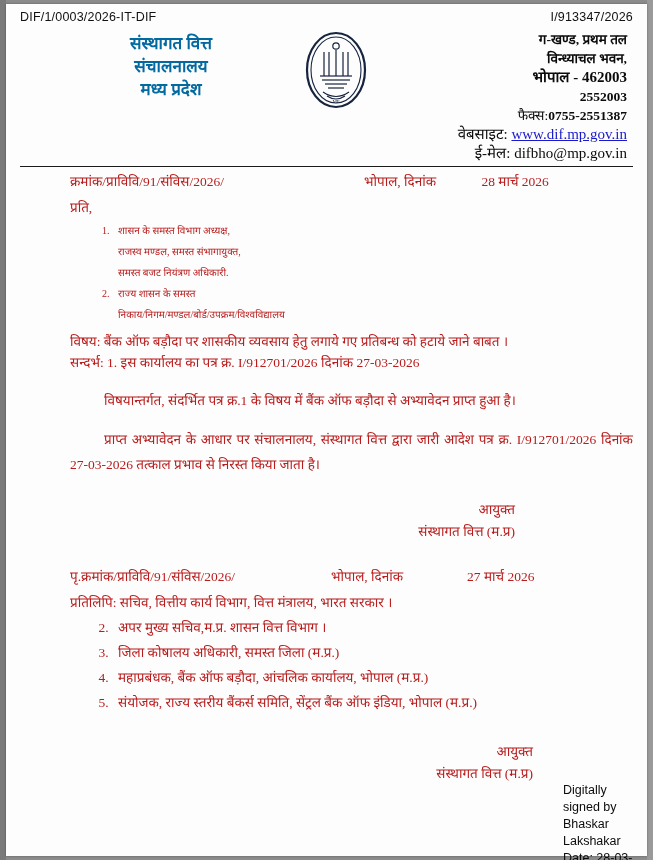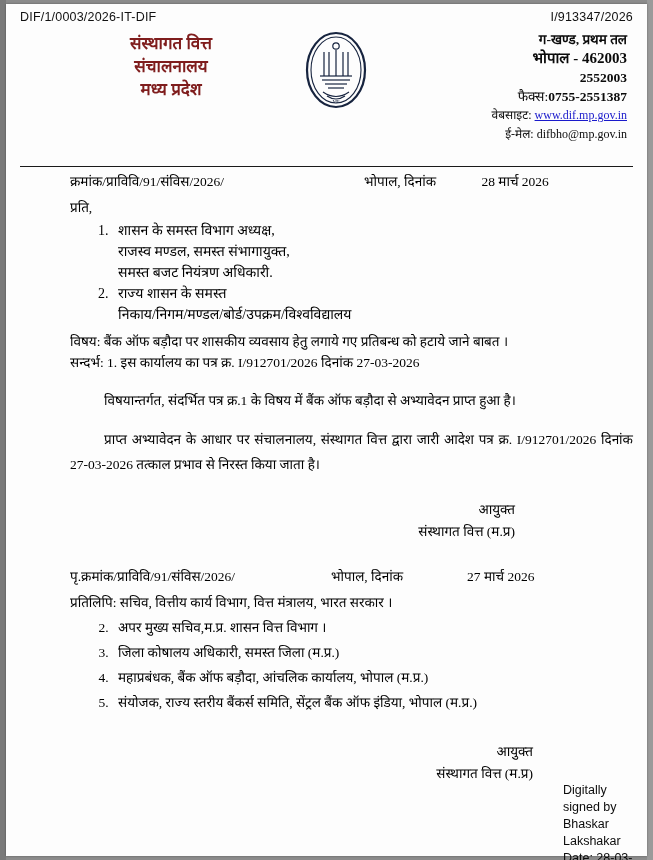--- a/index.html
+++ b/index.html
@@ -74,77 +74,77 @@
   }
   .hdr-left {
     position: absolute;
     left: 46px;
     top: 2px;
     width: 210px;
     text-align: center;
     font-weight: bold;
     font-size: 17px;
     line-height: 23px;
-    color: #7f1d1d;
+    color: #0369a1;
   }
   .hdr-seal {
     position: absolute;
     left: 281px;
     top: 0px;
     width: 70px;
     height: 80px;
   }
   .hdr-right {
     position: absolute;
     right: 6px;
     top: 0px;
     width: 250px;
     text-align: right;
     font-size: 13.5px;
     line-height: 19px;
     color: #0b0b0b;
   }
   .hdr-right .b { font-weight: bold; }
   .hdr-right .big { font-size: 15px; font-weight: bold; }
-  .hdr-right .small { font-size: 12px; }
+  .hdr-right .small { font-size: 15px; }
   .hdr-right .small a { color: #1a1acb; }
 
   .rule {
     position: absolute;
     left: 14px;
     right: 14px;
     top: 162px;
     border-top: 1.4px solid #1a1a1a;
   }
 
   
   .body {
     position: absolute;
     left: 14px;
     right: 14px;
     top: 168px;
     font-size: 13.5px;
-    color: #000000;
+    color: #b91c1c;
     line-height: 20px;
   }
   .row-between {
     display: flex;
     justify-content: flex-start;
     align-items: baseline;
   }
   .krmank { width: 280px; padding-left: 50px; }
   .place-date { margin-left: 14px; }
   .place-date .dt { margin-left: 42px; }
 
   .prati { margin-top: 6px; padding-left: 50px; }
 
   ol.addr {
     margin: 2px 0 0 0;
     padding-left: 92px;
-    font-size: 14px;
+    font-size: 10px;
     line-height: 21px;
   }
   ol.addr > li { margin-bottom: 0px; padding-left: 6px; }
   ol.addr > li .sub { display: block; }
 
   .subject, .reference {
     margin-top: 7px;
     padding-left: 50px;
   }
   .refline { padding-left: 50px; line-height: 22px; }
@@ -237,20 +237,21 @@
             <circle cx="35" cy="16" r="3.2"></circle>
             <path d="M22 62 q13 9 26 0"></path>
             <path d="M26 66 q9 6 18 0"></path>
           </g>
           <text x="35" y="73" font-size="5" text-anchor="middle" fill="#17243f" font-family="Liberation Serif, serif">MP</text>
         </svg>
       </div>
 
       <div class="hdr-right">
         <div class="b">ग-खण्ड, प्रथम तल</div>
+        <div class="b">विन्ध्याचल भवन,</div>
         <div class="big">भोपाल - 462003</div>
         <div class="b">2552003</div>
         <div>
           <span>फैक्स:</span><span class="b">0755-2551387</span>
         </div>
         <div class="small">
           <span>वेबसाइट:</span>
           <a href="#">www.dif.mp.gov.in</a>
         </div>
         <div class="small">

